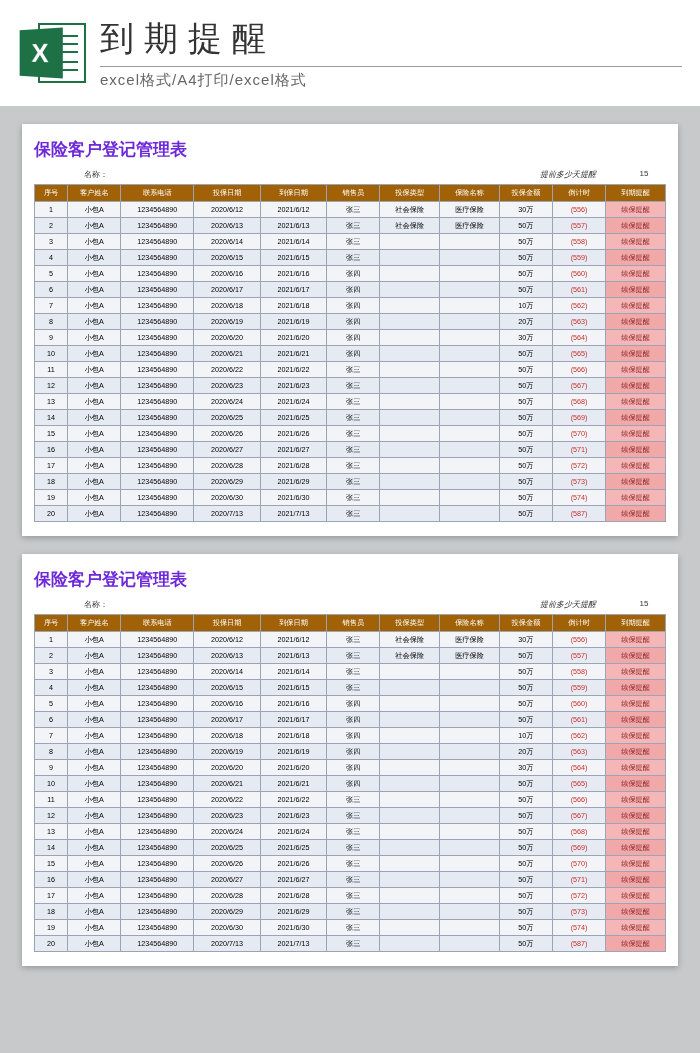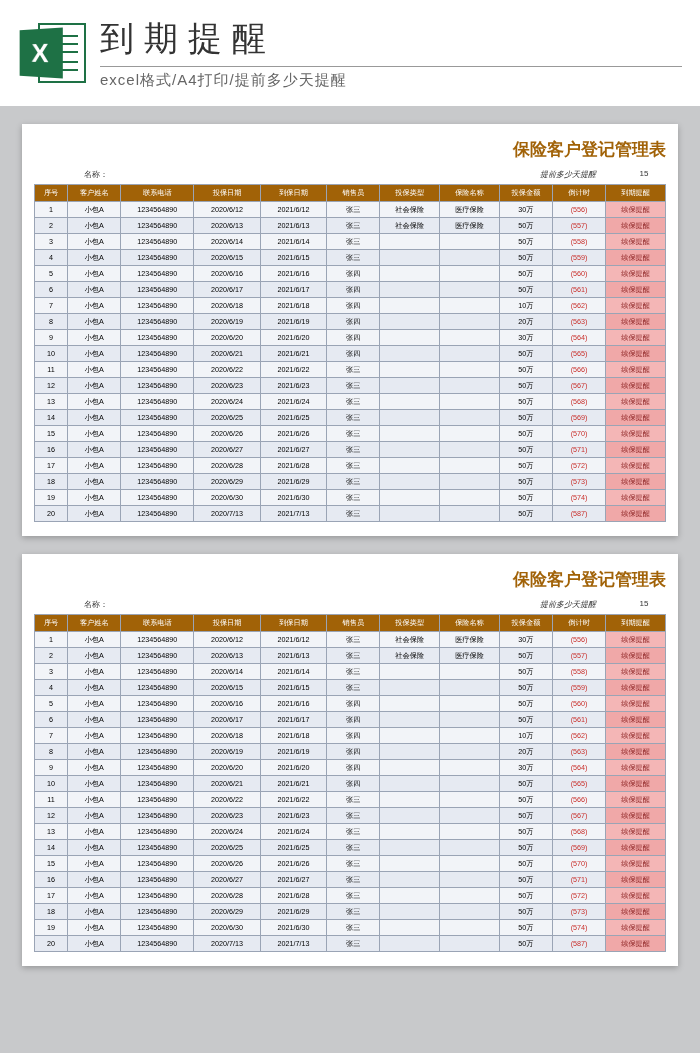--- a/index.html
+++ b/index.html
@@ -71,25 +71,25 @@
     letter-spacing: 1px;
   }
 
   .sheet {
     background: #fff;
     margin: 18px 22px;
     padding: 10px 12px 14px;
     box-shadow: 0 2px 6px rgba(0,0,0,.25);
   }
   .sheet-title {
-    text-align: right;
+    text-align: left;
     font-size: 17px;
     font-weight: bold;
     padding: 4px 0 6px;
-    color: #a16207;
+    color: #6d28d9;
   }
   .meta-row {
     display: flex;
     font-size: 8px;
     color: #333;
     padding: 2px 2px 4px;
     margin-left: 48px;
   }
   .meta-row .spacer { flex: 1; }
   .meta-row .remind-label { margin-right: 28px; font-style: italic; }
@@ -135,21 +135,21 @@
 </head>
 <body>
 
 <div class="header">
   <div class="excel-icon">
     <div class="back"></div>
     <div class="front">X</div>
   </div>
   <div class="header-text">
     <div class="header-title">到期提醒</div>
-    <div class="header-sub">excel格式/A4打印/提前多少天提醒</div>
+    <div class="header-sub">excel格式/A4打印/excel格式</div>
   </div>
 </div>
 
 <div id="sheets">
   <div class="sheet">
     <div class="sheet-title">保险客户登记管理表</div>
     <div class="meta-row">
       <span>名称：</span>
       <span class="spacer"></span>
       <span class="remind-label">提前多少天提醒</span>

